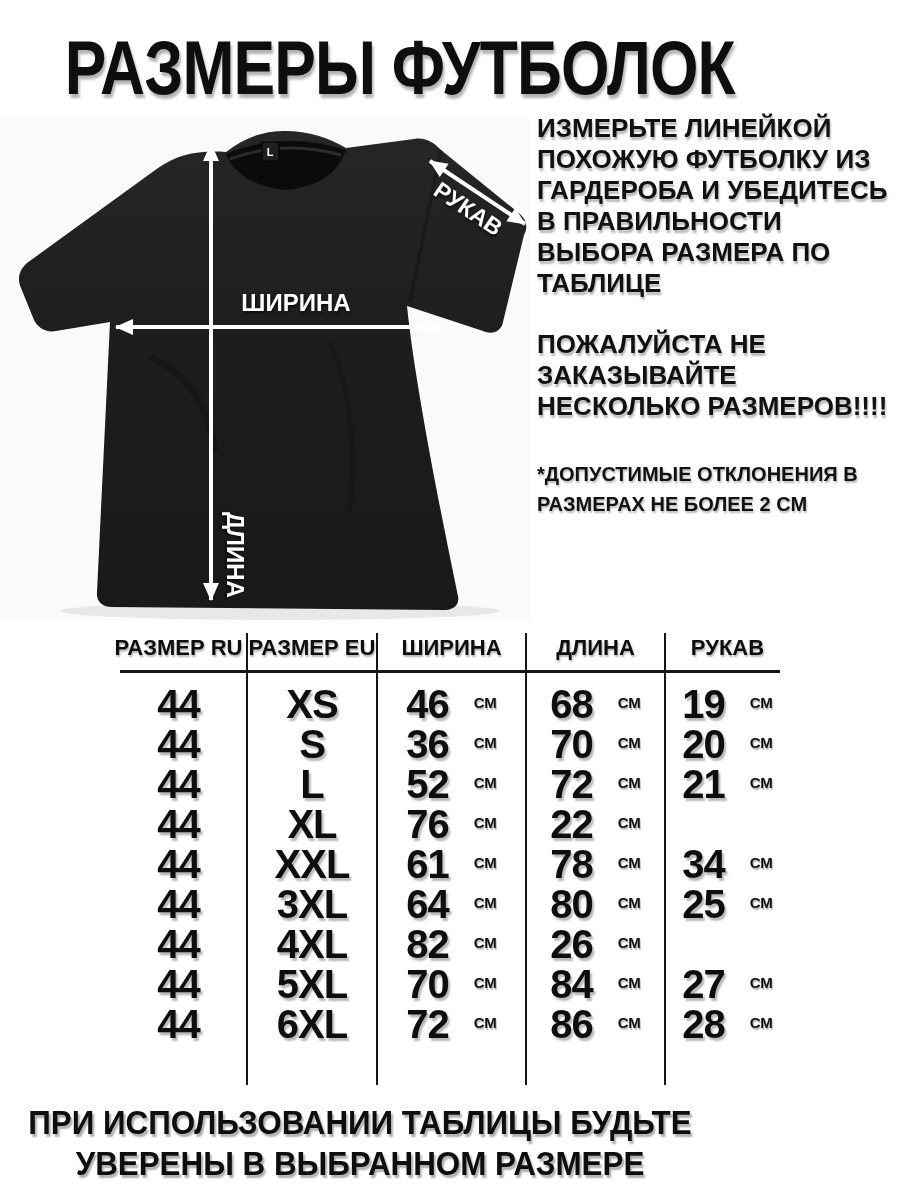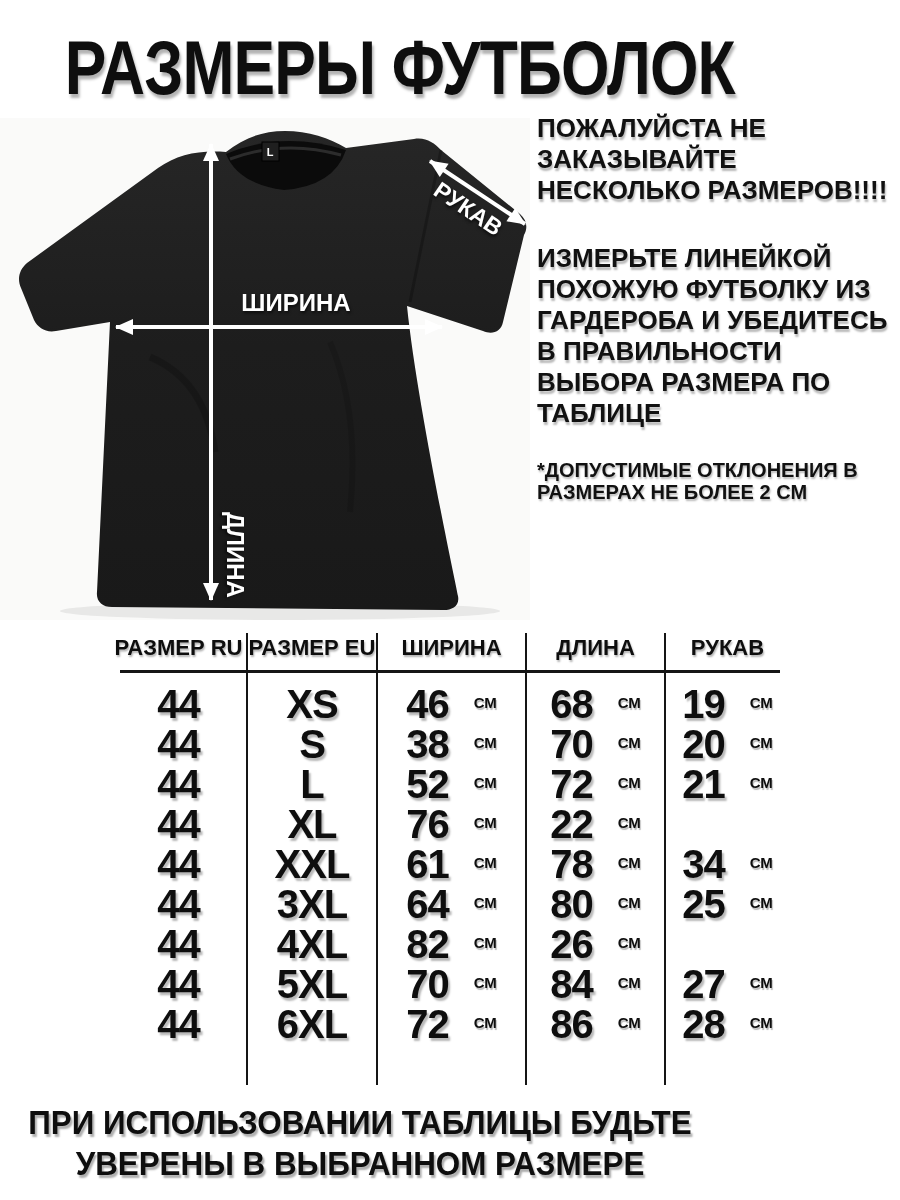--- a/index.html
+++ b/index.html
@@ -17,21 +17,21 @@
   .top { position:absolute; top:112px; left:0; width:900px; height:518px; }
   .shirt-wrap { position:absolute; left:0; top:0; width:530px; height:512px; }
   svg text { font-family:"Liberation Sans", sans-serif; font-weight:bold; fill:#ffffff; }
 
   .instructions { position:absolute; left:537px; top:1px; width:355px; }
   .para { font-weight:bold; white-space:pre-line; color:#111; }
   .para-measure  { font-size:26px; line-height:31px; margin-bottom:30px;
     text-shadow:1px 3px 2px rgba(0,0,0,0.28); }
   .para-warning  { font-size:26px; line-height:31px; margin-bottom:37px;
     text-shadow:1px 3px 2px rgba(0,0,0,0.28); }
-  .para-tolerance{ font-size:20px; line-height:22px;
+  .para-tolerance{ font-size:20px; line-height:30px;
     text-shadow:1px 2px 2px rgba(0,0,0,0.28); }
 
   
   .table-wrap { position:absolute; top:625px; left:110px; width:680px; height:465px; }
   .vline { position:absolute; top:8px; height:452px; width:2px; background:#151515; }
   .vline.v1 { left:136px; } .vline.v2 { left:266px; }
   .vline.v3 { left:415px; } .vline.v4 { left:554px; }
   .hline { position:absolute; top:45px; left:10px; right:10px; height:3px; background:#151515; }
   .thead, .trow { display:grid; grid-template-columns:137px 130px 149px 139px 125px; }
   .thead { height:45px; align-items:center; }
@@ -113,29 +113,29 @@
         <line x1="116" y1="215" x2="442" y2="215" stroke="#ffffff" stroke-width="4" marker-start="url(#ah)" marker-end="url(#ah)"></line>
         <line x1="430" y1="49" x2="525" y2="112" stroke="#ffffff" stroke-width="4" marker-start="url(#ah)" marker-end="url(#ah)"></line>
 
         <text x="296" y="199" text-anchor="middle" font-size="24" style="text-shadow:1px 2px 3px rgba(0,0,0,0.6)">ШИРИНА</text>
         <text transform="translate(227,400) rotate(90)" font-size="24" style="text-shadow:1px 2px 3px rgba(0,0,0,0.6)">ДЛИНА</text>
         <text transform="translate(432,82) rotate(34)" font-size="23" style="text-shadow:1px 2px 3px rgba(0,0,0,0.6)">РУКАВ</text>
       </svg>
     </div>
 
     <div class="instructions">
-      <p class="para para-warning">ПОЖАЛУЙСТА НЕ
-ЗАКАЗЫВАЙТЕ
-НЕСКОЛЬКО РАЗМЕРОВ!!!!</p>
       <p class="para para-measure">ИЗМЕРЬТЕ ЛИНЕЙКОЙ
 ПОХОЖУЮ ФУТБОЛКУ ИЗ
 ГАРДЕРОБА И УБЕДИТЕСЬ
 В ПРАВИЛЬНОСТИ
 ВЫБОРА РАЗМЕРА ПО
 ТАБЛИЦЕ</p>
+      <p class="para para-warning">ПОЖАЛУЙСТА НЕ
+ЗАКАЗЫВАЙТЕ
+НЕСКОЛЬКО РАЗМЕРОВ!!!!</p>
       <p class="para para-tolerance">*ДОПУСТИМЫЕ ОТКЛОНЕНИЯ В
 РАЗМЕРАХ НЕ БОЛЕЕ 2 СМ</p>
     </div>
   </div>
 
   <div class="table-wrap">
     <div class="vline v1"></div>
     <div class="vline v2"></div>
     <div class="vline v3"></div>
     <div class="vline v4"></div>
@@ -153,21 +153,21 @@
         <div class="trow">
           <div class="tcell"><span class="num">44</span></div>
           <div class="tcell"><span class="num">XS</span></div>
           <div class="tcell"><span class="num">46</span><span class="unit">СМ</span></div>
           <div class="tcell"><span class="num">68</span><span class="unit">СМ</span></div>
           <div class="tcell"><span class="num">19</span><span class="unit">СМ</span></div>
         </div>
         <div class="trow">
           <div class="tcell"><span class="num">44</span></div>
           <div class="tcell"><span class="num">S</span></div>
-          <div class="tcell"><span class="num">38</span><span class="unit">СМ</span></div>
+          <div class="tcell"><span class="num">36</span><span class="unit">СМ</span></div>
           <div class="tcell"><span class="num">70</span><span class="unit">СМ</span></div>
           <div class="tcell"><span class="num">20</span><span class="unit">СМ</span></div>
         </div>
         <div class="trow">
           <div class="tcell"><span class="num">44</span></div>
           <div class="tcell"><span class="num">L</span></div>
           <div class="tcell"><span class="num">52</span><span class="unit">СМ</span></div>
           <div class="tcell"><span class="num">72</span><span class="unit">СМ</span></div>
           <div class="tcell"><span class="num">21</span><span class="unit">СМ</span></div>
         </div>

